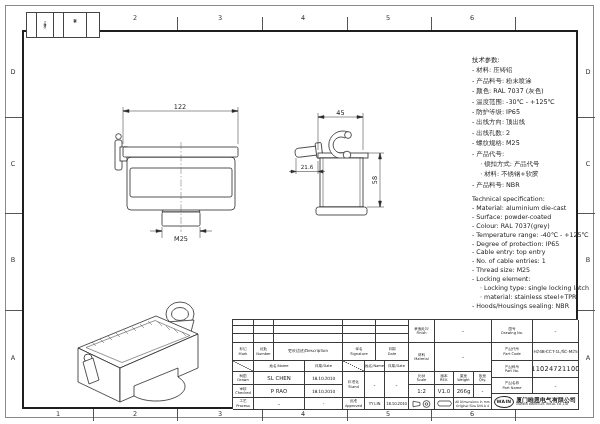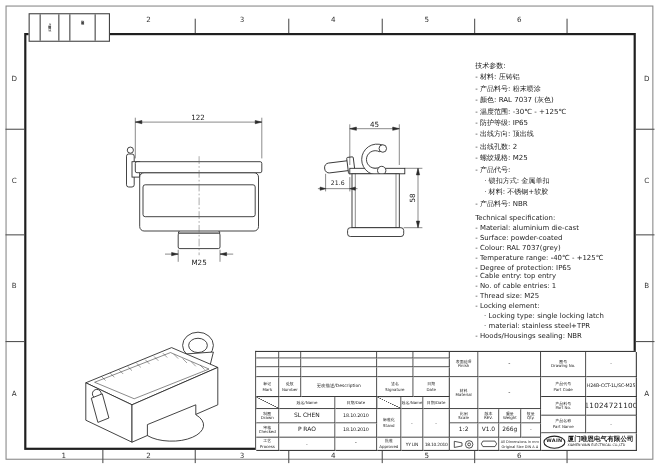--- a/index.html
+++ b/index.html
@@ -9,21 +9,21 @@
   .inner-frame{position:absolute;left:22px;top:30px;width:556px;height:379px;border:2px solid #1f1f1f;box-sizing:border-box;background:#fff;}
   .zl{position:absolute;font-size:6.5px;color:#333;width:20px;text-align:center;}
   .zl-side{width:12px;}
   .tick{position:absolute;background:#555;}
   .tick-v{width:1px;height:13px;}
   .tick-h{height:1px;width:17px;}
   .corner-block{position:absolute;left:26px;top:12px;width:74px;height:26px;border:1px solid #444;box-sizing:border-box;display:flex;background:#fff;z-index:5;}
   .corner-cell{border-right:1px solid #444;height:100%;box-sizing:border-box;display:flex;align-items:center;justify-content:center;overflow:hidden;}
   .corner-cell:last-child{border-right:none;}
   .corner-txt{font-size:3px;color:#333;writing-mode:vertical-rl;transform:rotate(180deg);line-height:1;}
-  .txtblock{position:absolute;color:#1c1c1c;}
+  .txtblock{position:absolute;color:#1c1c1c;margin-left:40px;}
   .txtblock .ln{display:block;white-space:pre;}
   .cn{left:432px;top:55px;font-size:6.4px;line-height:10.4px;}
   .en{left:432px;top:195px;font-size:6.3px;line-height:8.9px;}
   .tb{position:absolute;left:232px;top:319px;width:346px;height:90px;border-left:1px solid #3a3a3a;border-top:1px solid #3a3a3a;box-sizing:border-box;background:#fff;}
   .cell{position:absolute;box-sizing:border-box;border-right:1px solid #3a3a3a;border-bottom:1px solid #3a3a3a;
         display:flex;align-items:center;justify-content:center;text-align:center;overflow:hidden;background:#fff;}
   .lab{font-size:4px;line-height:1.2;white-space:pre-line;color:#222;}
   .lab2{font-size:3.6px;line-height:1.2;white-space:pre-line;color:#222;}
   .val{font-size:5.4px;}
   .val-sm{font-size:4.4px;letter-spacing:-0.2px;}
@@ -226,21 +226,21 @@
     <span class="ln">技术参数:</span>
     <span class="ln">- 材料: 压铸铝</span>
     <span class="ln">- 产品料号: 粉末喷涂</span>
     <span class="ln">- 颜色: RAL 7037 (灰色)</span>
     <span class="ln">- 温度范围: -30℃ - +125℃</span>
     <span class="ln">- 防护等级: IP65</span>
     <span class="ln">- 出线方向: 顶出线</span>
     <span class="ln">- 出线孔数: 2</span>
     <span class="ln">- 螺纹规格: M25</span>
     <span class="ln">- 产品代号:</span>
-    <span class="ln">    · 锁扣方式: 金属单扣</span>
+    <span class="ln">    · 锁扣方式: 产品代号</span>
     <span class="ln">    · 材料: 不锈钢+软胶</span>
     <span class="ln">- 产品料号: NBR</span>
   </div>
 
   <div class="txtblock en">
     <span class="ln">Technical specification:</span>
     <span class="ln">- Material: aluminium die-cast</span>
     <span class="ln">- Surface: powder-coated</span>
     <span class="ln">- Colour: RAL 7037(grey)</span>
     <span class="ln">- Temperature range: -40℃ - +125℃</span>

